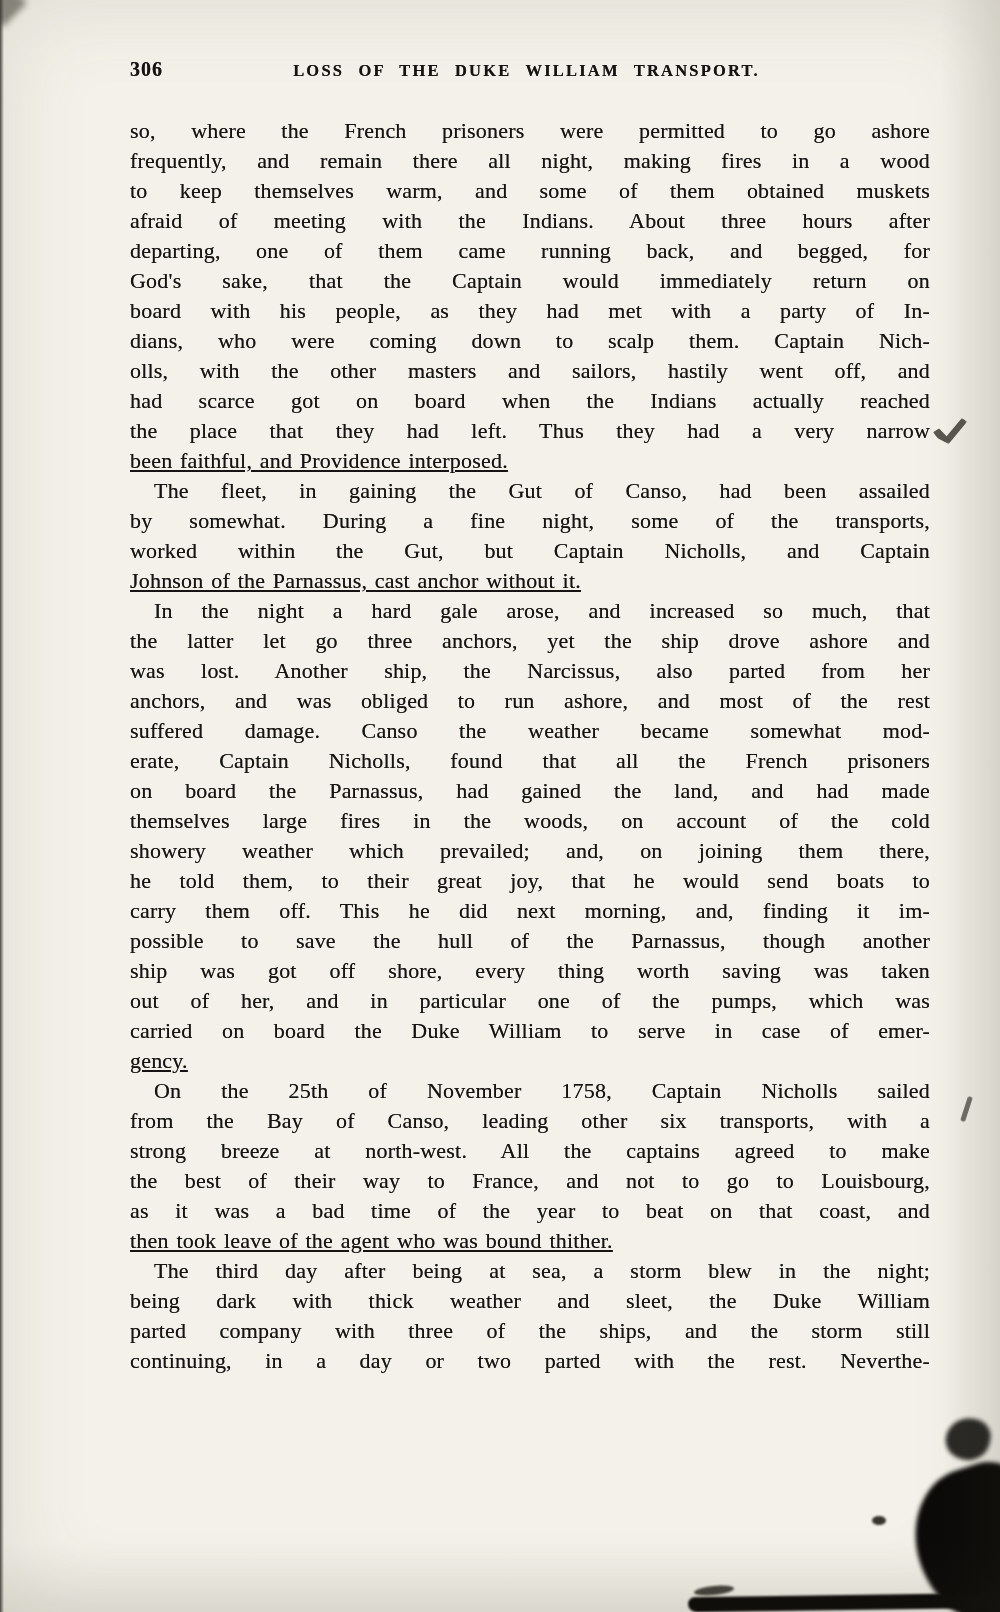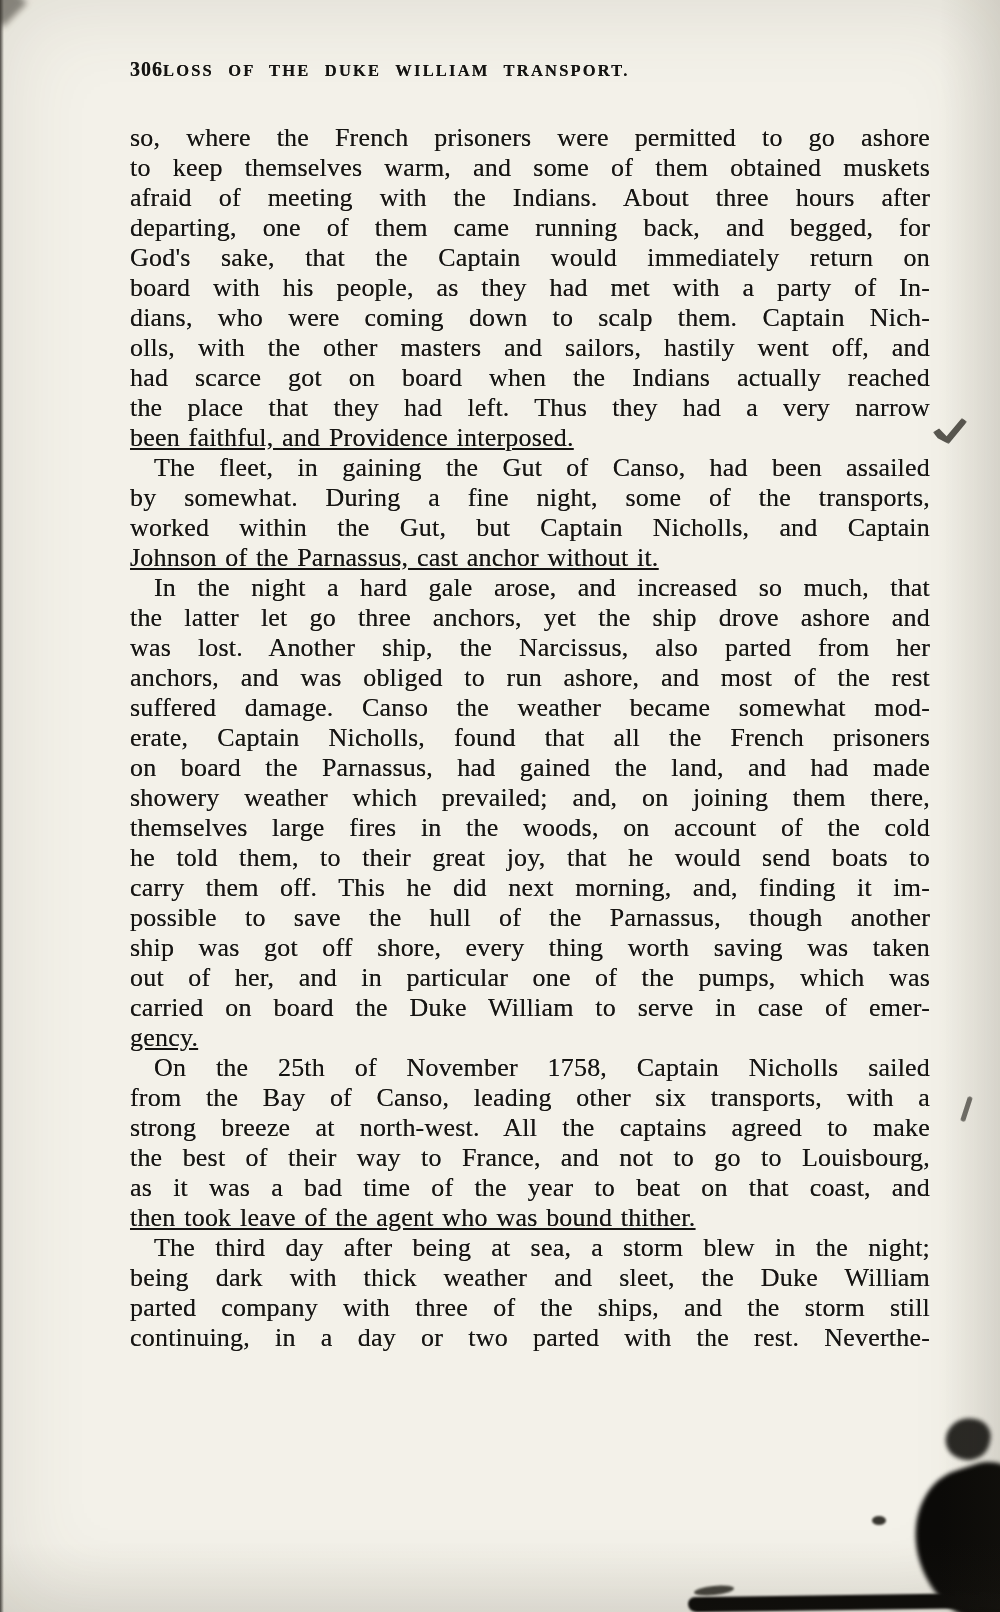--- a/index.html
+++ b/index.html
@@ -58,35 +58,35 @@
   }
   .page-number {
     font-size: 20px;
     font-weight: bold;
     letter-spacing: 1px;
     text-shadow: 0 0 0.6px rgba(0,0,0,0.7);
     flex: 0 0 auto;
   }
   .running-title {
     flex: 1 1 auto;
-    text-align: left;
+    text-align: center;
     font-size: 16.5px;
     font-weight: bold;
     letter-spacing: 2.2px;
     word-spacing: 8px;
     text-shadow: 0 0 0.6px rgba(0,0,0,0.7);
     padding-right: 40px;
   }
 
   
   .page-body {
     position: absolute;
-    left: 130px; top: 123px;
+    left: 130px; top: 116px;
     width: 800px;
-    font-size: 26px;
+    font-size: 22px;
     line-height: 30px;
     letter-spacing: 0.2px;
     word-spacing: 2px;
     text-shadow: 0 0 0.55px rgba(10,10,10,0.65);
   }
   .line {
     text-align: justify;
     text-align-last: justify;
     text-justify: inter-word;
     white-space: normal;
@@ -168,20 +168,21 @@
 
 <div class="page">
 
   <div class="header">
     <span class="page-number">306</span>
     <span class="running-title">LOSS OF THE DUKE WILLIAM TRANSPORT.</span>
   </div>
 
   <div class="page-body">
       <div class="line">so, where the French prisoners were permitted to go ashore</div>
+      <div class="line">frequently, and remain there all night, making fires in a wood</div>
       <div class="line">to keep themselves warm, and some of them obtained muskets</div>
       <div class="line">afraid of meeting with the Indians.  About three hours after</div>
       <div class="line">departing, one of them came running back, and begged, for</div>
       <div class="line">God's sake, that the Captain would immediately return on</div>
       <div class="line">board with his people, as they had met with a party of In-</div>
       <div class="line">dians, who were coming down to scalp them.  Captain Nich-</div>
       <div class="line">olls, with the other masters and sailors, hastily went off, and</div>
       <div class="line">had scarce got on board when the Indians actually reached</div>
       <div class="line">the place that they had left.  Thus they had a very narrow</div>
       <div class="line flush-last">been faithful, and Providence interposed.</div>
@@ -189,22 +190,22 @@
       <div class="line">by somewhat.  During a fine night, some of the transports,</div>
       <div class="line">worked within the Gut, but Captain Nicholls, and Captain</div>
       <div class="line flush-last">Johnson of the Parnassus, cast anchor without it.</div>
       <div class="line indent">In the night a hard gale arose, and increased so much, that</div>
       <div class="line">the latter let go three anchors, yet the ship drove ashore and</div>
       <div class="line">was lost.  Another ship, the Narcissus, also parted from her</div>
       <div class="line">anchors, and was obliged to run ashore, and most of the rest</div>
       <div class="line">suffered damage.  Canso the weather became somewhat mod-</div>
       <div class="line">erate, Captain Nicholls, found that all the French prisoners</div>
       <div class="line">on board the Parnassus, had gained the land, and had made</div>
+      <div class="line">themselves large fires in the woods, on account of the cold</div>
       <div class="line">showery weather which prevailed; and, on joining them there,</div>
-      <div class="line">themselves large fires in the woods, on account of the cold</div>
       <div class="line">he told them, to their great joy, that he would send boats to</div>
       <div class="line">carry them off.  This he did next morning, and, finding it im-</div>
       <div class="line">possible to save the hull of the Parnassus, though another</div>
       <div class="line">ship was got off shore, every thing worth saving was taken</div>
       <div class="line">out of her, and in particular one of the pumps, which was</div>
       <div class="line">carried on board the Duke William to serve in case of emer-</div>
       <div class="line flush-last">gency.</div>
       <div class="line indent">On the 25th of November 1758, Captain Nicholls sailed</div>
       <div class="line">from the Bay of Canso, leading other six transports, with a</div>
       <div class="line">strong breeze at north-west.  All the captains agreed to make</div>

